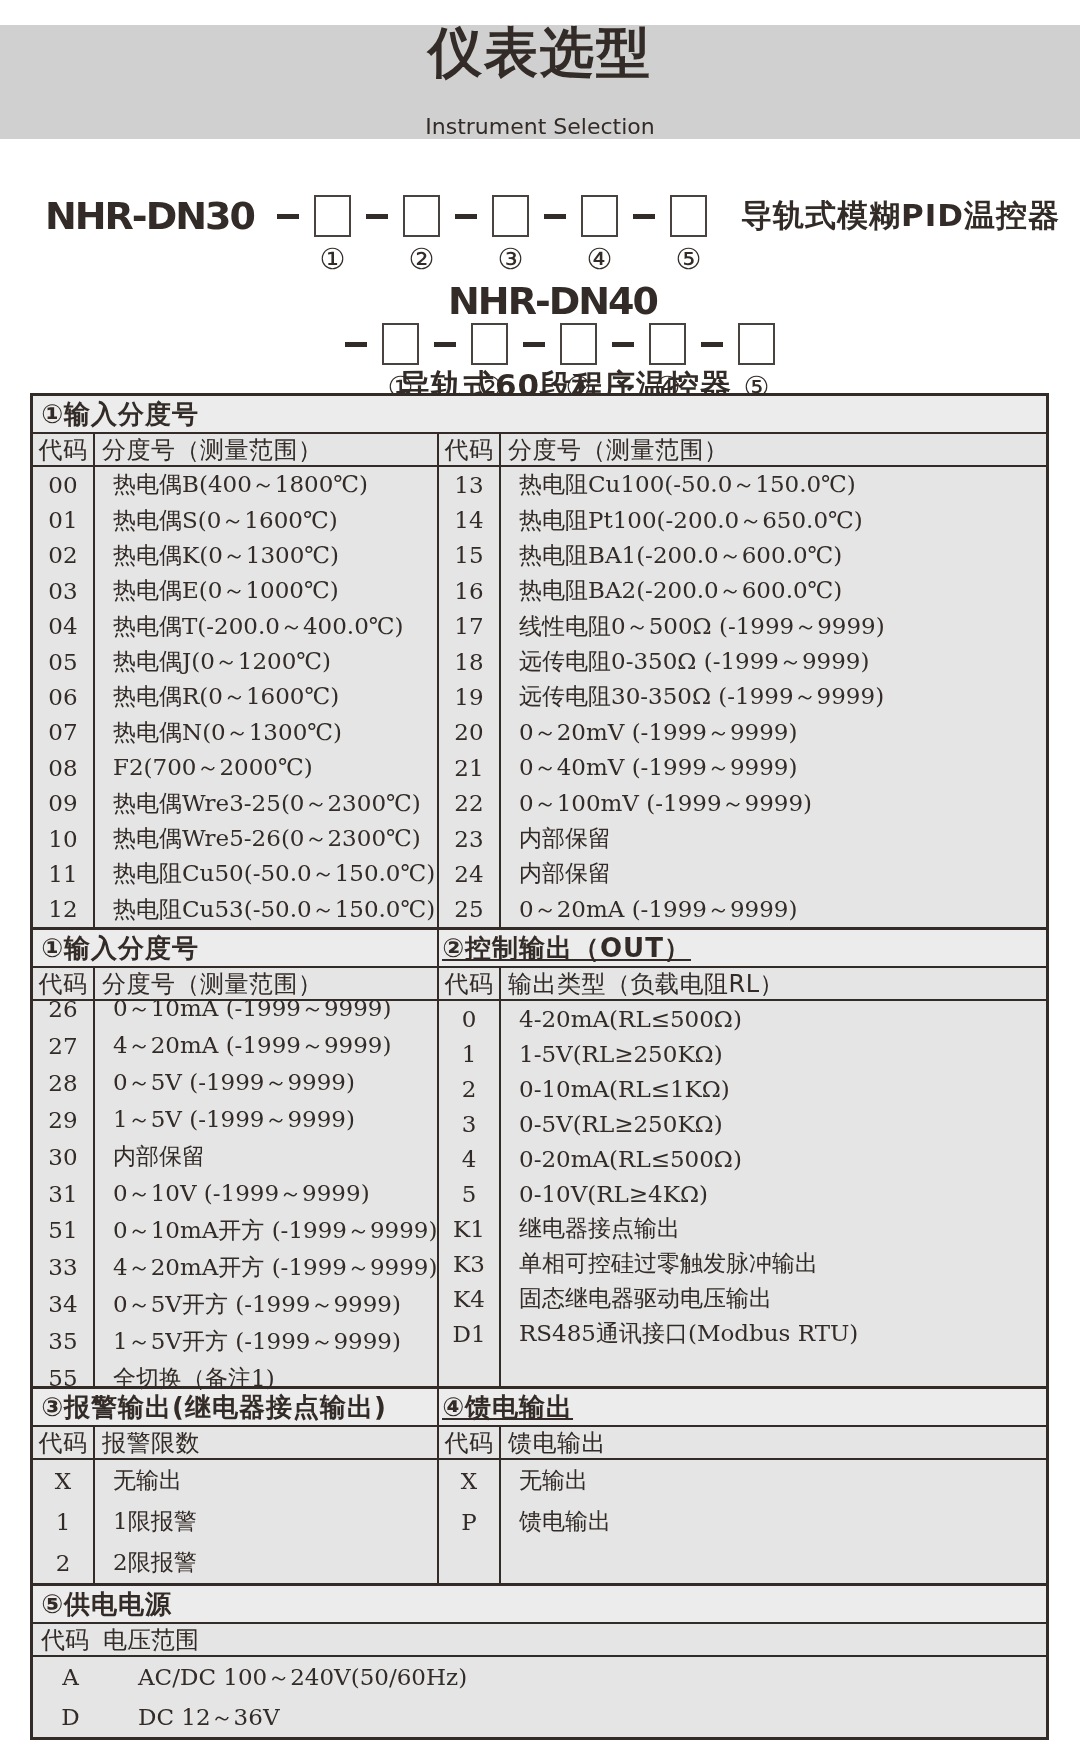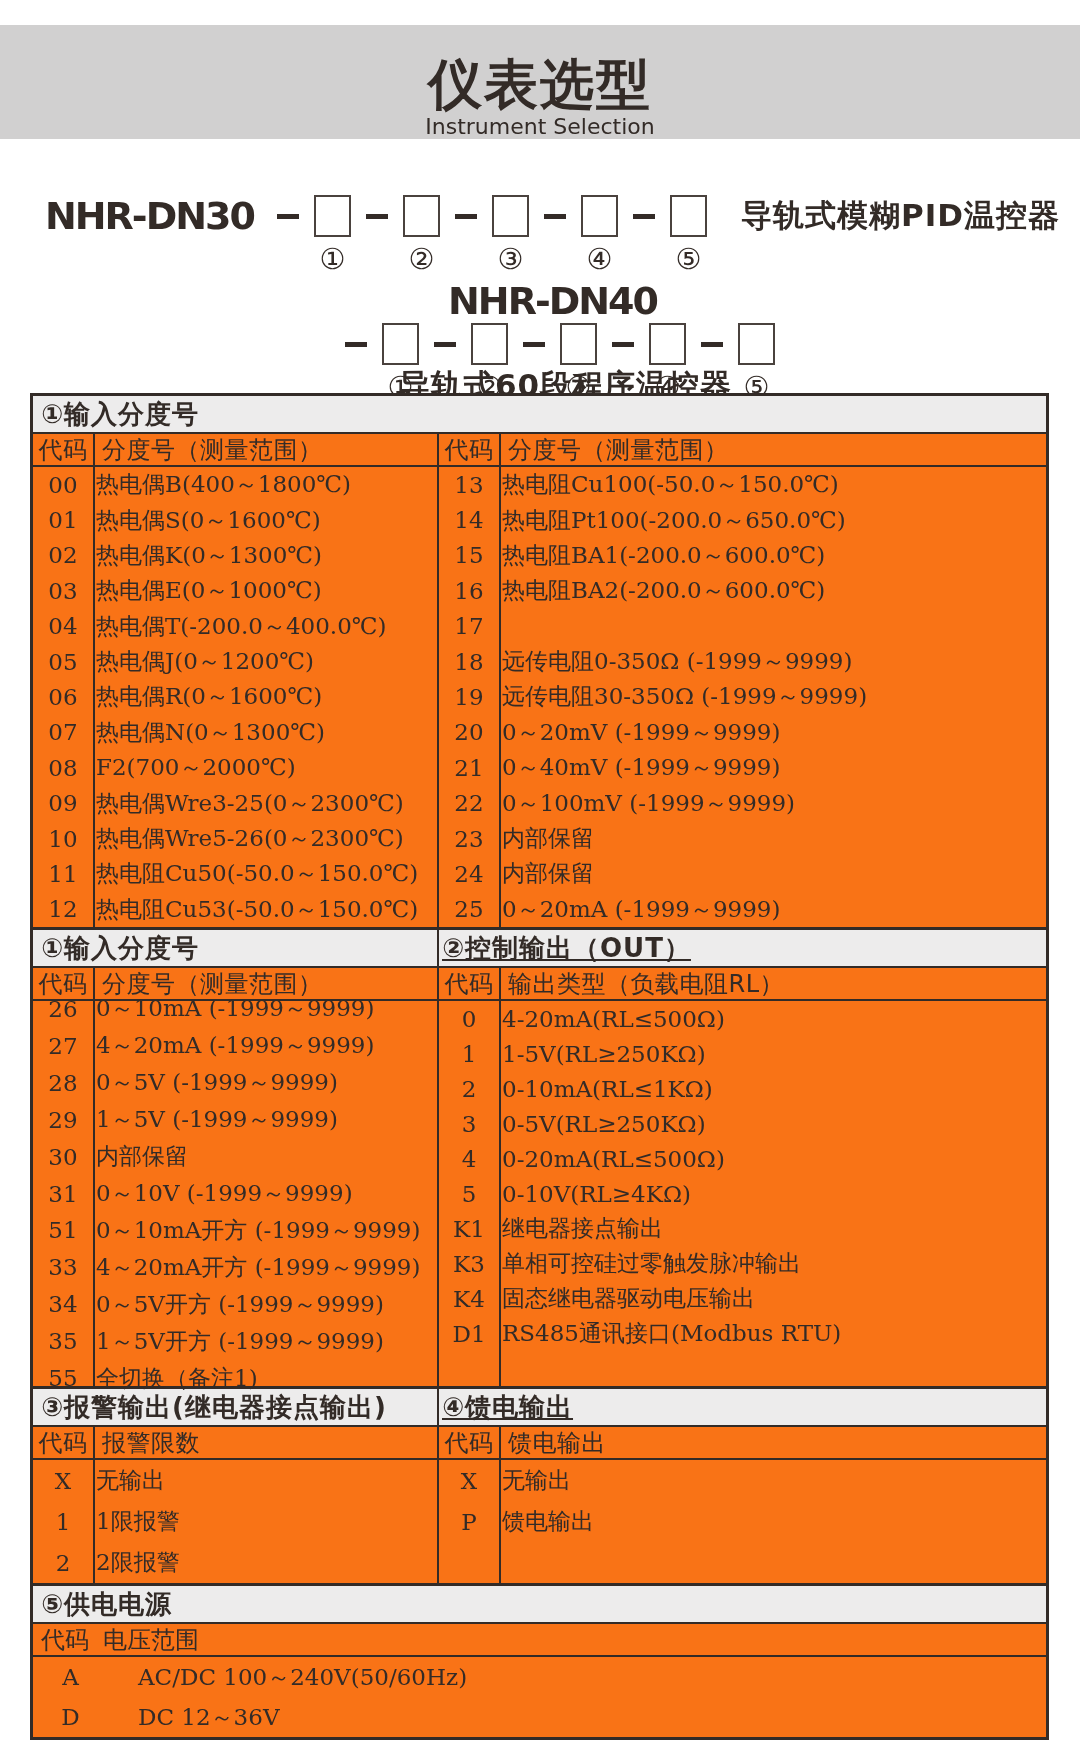--- a/index.html
+++ b/index.html
@@ -11,21 +11,21 @@
   html,body{background:#ffffff;}
   body{
     width:1080px;height:1746px;position:relative;overflow:hidden;
     font-family:"DejaVu Sans","Liberation Sans",sans-serif;
     color:var(--ink);
   }
   
   .banner{
     position:absolute;left:0;top:25px;width:1080px;height:114px;
     background:var(--banner);
-    display:flex;flex-direction:column;align-items:center;justify-content:flex-end;
+    display:flex;flex-direction:column;align-items:center;justify-content:space-between;
   }
   .title-cn{font-size:54px;font-weight:bold;letter-spacing:2px;line-height:1.05;}
   .title-en{font-size:22px;font-weight:500;margin-top:0;}
   
   .model-row{
     position:absolute;left:45px;right:20px;height:48px;
     display:flex;align-items:center;
   }
   .model-row.r1{top:192px;justify-content:space-between;}
   .model-row.r2{top:279px;flex-direction:column;}
@@ -40,21 +40,21 @@
     background:#fff;position:relative;flex:none;
   }
   .circ{
     position:absolute;top:45px;left:50%;transform:translateX(-50%);
     font-size:29px;color:var(--ink);font-family:"DejaVu Sans",sans-serif;
   }
   .model-desc{font-size:31px;font-weight:bold;margin-left:26px;white-space:nowrap;letter-spacing:1px;}
   
   .seltable{
     position:absolute;left:30px;top:393px;width:1019px;height:1347px;
-    border:3px solid var(--ink);background:#f97316;
+    border:3px solid var(--ink);background:#e5e5e5;
   }
   .section{width:100%;}
   .section + .section{border-top:3px solid var(--ink);}
   .sec-title{
     height:38px;background:var(--secgray);border-bottom:2px solid var(--ink);
     display:flex;align-items:center;
     font-size:26px;font-weight:bold;letter-spacing:1px;
   }
   .sec-title .stl{
     width:406px;flex:none;height:100%;display:flex;align-items:center;
@@ -77,21 +77,21 @@
   .colhdr .code{width:60px;flex:none;text-align:center;}
   .colhdr .desc{flex:1;padding-left:9px;}
   .rows{display:grid;}
   .trow{display:flex;align-items:center;min-height:0;}
   .trow .code{
     width:60px;flex:none;text-align:center;
     font-family:"DejaVu Serif","Liberation Serif",serif;
     font-size:23px;
   }
   .trow .desc{
-    flex:1;padding-left:3px;white-space:nowrap;
+    flex:1;padding-left:20px;white-space:nowrap;
     font-family:"DejaVu Serif","Liberation Serif",serif;
     font-size:23px;letter-spacing:0;
   }
   
   .s1 .rows{height:460px;}
   .s2 .rows{height:385px;}
   .s34 .rows{height:123px;}
   
   .s5hdr{
     height:33px;border-bottom:2px solid var(--ink);
@@ -247,20 +247,21 @@
             <div class="trow">
               <div class="code">15</div>
               <div class="desc">热电阻BA1(-200.0～600.0℃)</div>
             </div>
             <div class="trow">
               <div class="code">16</div>
               <div class="desc">热电阻BA2(-200.0～600.0℃)</div>
             </div>
             <div class="trow">
               <div class="code">17</div>
+              <div class="desc">线性电阻0～500Ω (-1999～9999)</div>
             </div>
             <div class="trow">
               <div class="code">18</div>
               <div class="desc">远传电阻0-350Ω (-1999～9999)</div>
             </div>
             <div class="trow">
               <div class="code">19</div>
               <div class="desc">远传电阻30-350Ω (-1999～9999)</div>
             </div>
             <div class="trow">

